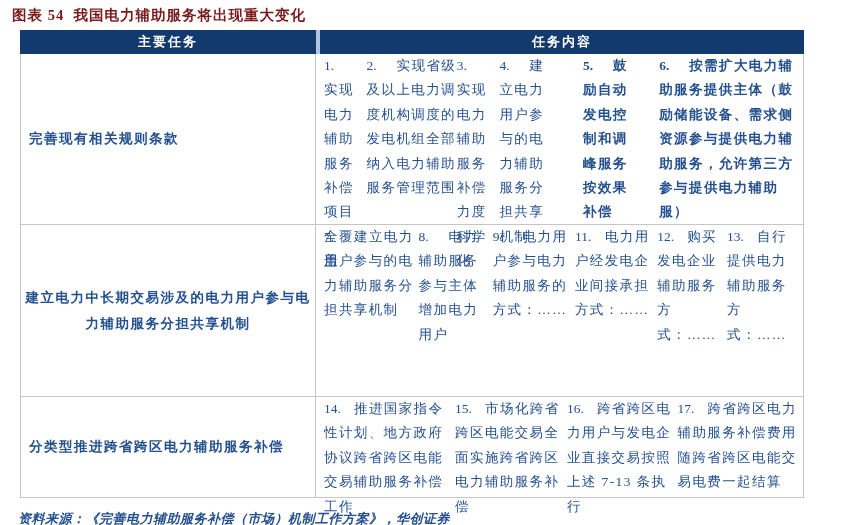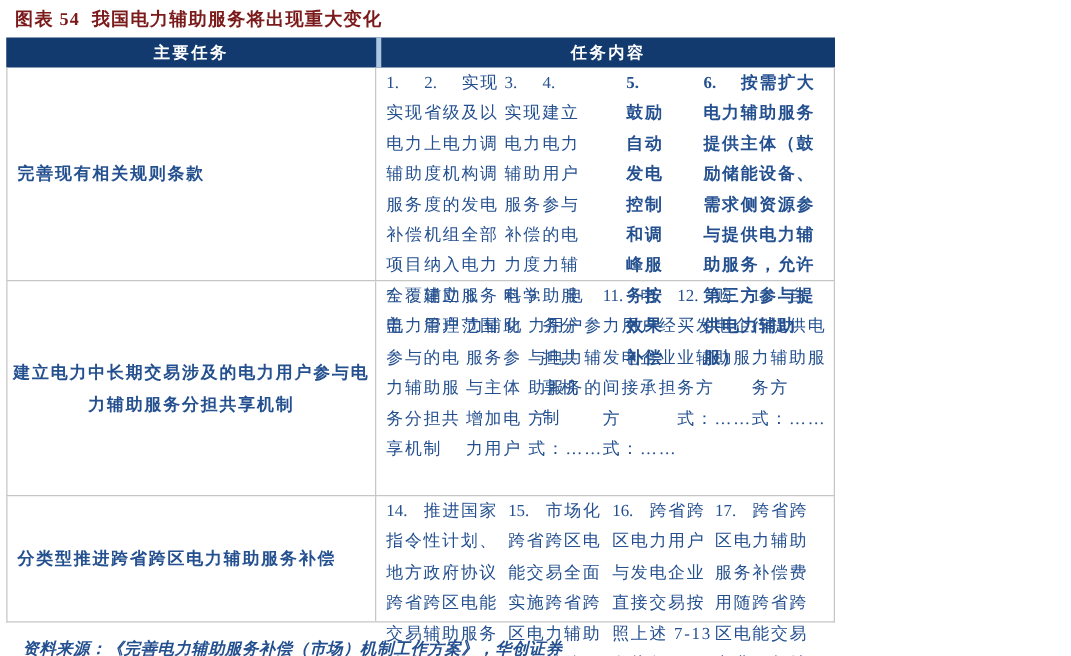--- a/index.html
+++ b/index.html
@@ -21,21 +21,21 @@
     border-radius:28px;
   }
   .fig-title{
     position:absolute;left:12px;top:6px;
     font-size:14.5px;font-weight:bold;
     color:var(--title-color,#7b1a1b);
     letter-spacing:1px;
     white-space:pre;
   }
   .tbl{
-    position:absolute;left:5px;top:30px;width:663px;
+    position:absolute;left:20px;top:30px;width:784px;
   }
   .hdr{
     display:flex;height:24px;
     background:var(--header-bg,#123a6e);
   }
   .hcell{
     color:var(--header-text,#fff);
     font-weight:bold;font-size:13px;letter-spacing:2px;
     display:flex;align-items:center;justify-content:center;
   }

